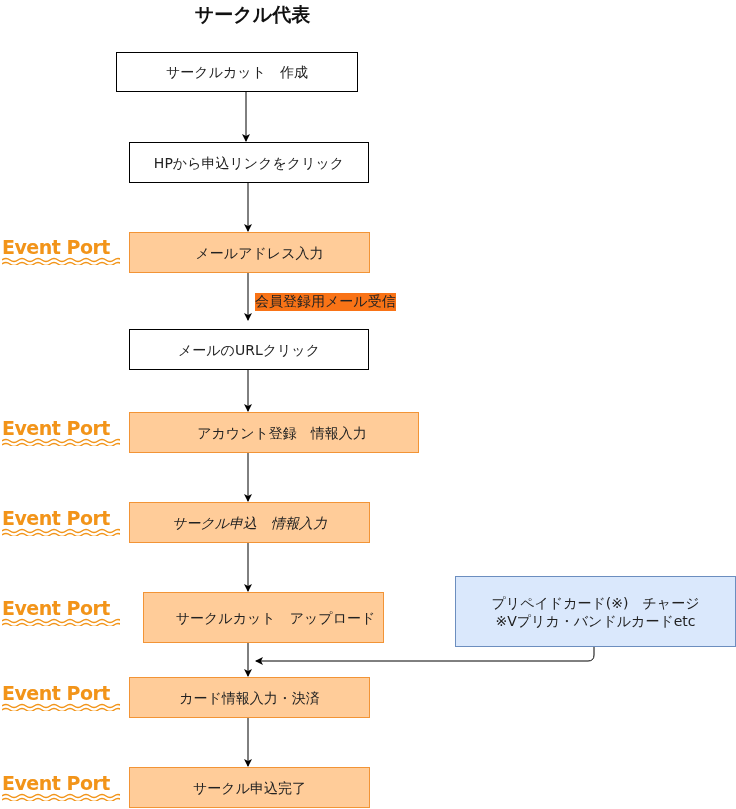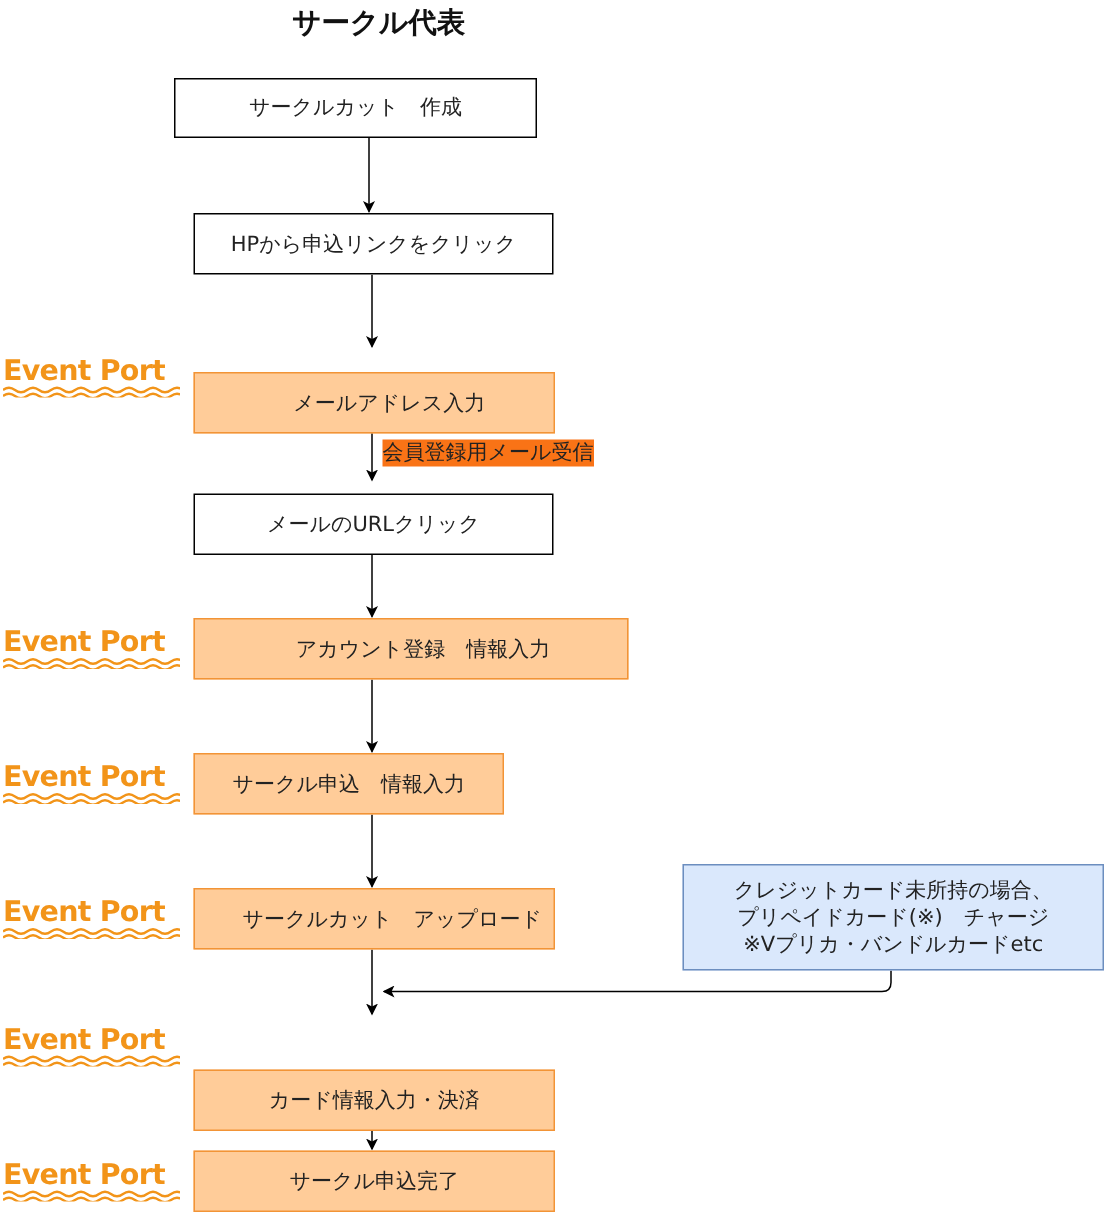--- a/index.html
+++ b/index.html
@@ -44,21 +44,21 @@
   <span>HPから申込リンクをクリック</span>
 </div>
 
 <div class="logo" style="top:237px;">
   <span class="txt">Event Port</span>
   <svg width="118" height="8">
       <path d="M0,3 q4,-3 8,0 t8,0 t8,0 t8,0 t8,0 t8,0 t8,0 t8,0 t8,0 t8,0 t8,0 t8,0 t8,0 t8,0 t8,0" fill="none" stroke="#f29419" stroke-width="1.5"></path>
       <path d="M0,7 q4,-3 8,0 t8,0 t8,0 t8,0 t8,0 t8,0 t8,0 t8,0 t8,0 t8,0 t8,0 t8,0 t8,0 t8,0 t8,0" fill="none" stroke="#f29419" stroke-width="1.5"></path>
     </svg>
 </div>
-<div class="box orange" style="left:129px;top:248px;width:241px;height:41px;padding-left:20px;">
+<div class="box orange" style="left:129px;top:232px;width:241px;height:41px;padding-left:20px;">
   <span>メールアドレス入力</span>
 </div>
 
 <div class="edge-label" style="left:255px;top:293px;">会員登録用メール受信</div>
 
 <div class="box white" style="left:129px;top:329px;width:240px;height:41px;">
   <span>メールのURLクリック</span>
 </div>
 
 <div class="logo" style="top:418px;">
@@ -72,49 +72,48 @@
   <span>アカウント登録　情報入力</span>
 </div>
 
 <div class="logo" style="top:508px;">
   <span class="txt">Event Port</span>
   <svg width="118" height="8">
       <path d="M0,3 q4,-3 8,0 t8,0 t8,0 t8,0 t8,0 t8,0 t8,0 t8,0 t8,0 t8,0 t8,0 t8,0 t8,0 t8,0 t8,0" fill="none" stroke="#f29419" stroke-width="1.5"></path>
       <path d="M0,7 q4,-3 8,0 t8,0 t8,0 t8,0 t8,0 t8,0 t8,0 t8,0 t8,0 t8,0 t8,0 t8,0 t8,0 t8,0 t8,0" fill="none" stroke="#f29419" stroke-width="1.5"></path>
     </svg>
 </div>
-<div class="box orange" style="left:129px;top:502px;width:207px;height:41px;">
+<div class="box orange" style="left:129px;top:502px;width:241px;height:41px;font-style:italic;">
   <span>サークル申込　情報入力</span>
 </div>
 
 <div class="logo" style="top:598px;">
   <span class="txt">Event Port</span>
   <svg width="118" height="8">
       <path d="M0,3 q4,-3 8,0 t8,0 t8,0 t8,0 t8,0 t8,0 t8,0 t8,0 t8,0 t8,0 t8,0 t8,0 t8,0 t8,0 t8,0" fill="none" stroke="#f29419" stroke-width="1.5"></path>
       <path d="M0,7 q4,-3 8,0 t8,0 t8,0 t8,0 t8,0 t8,0 t8,0 t8,0 t8,0 t8,0 t8,0 t8,0 t8,0 t8,0 t8,0" fill="none" stroke="#f29419" stroke-width="1.5"></path>
     </svg>
 </div>
-<div class="box orange" style="left:129px;top:592px;width:241px;height:41px;padding-left:24px;">
+<div class="box orange" style="left:143px;top:592px;width:241px;height:51px;padding-left:24px;">
   <span>サークルカット　アップロード</span>
 </div>
 
 <div class="box note" style="left:455px;top:576px;width:281px;height:71px;flex-direction:column;">
-  <span>クレジットカード未所持の場合、</span>
   <span>プリペイドカード(※)　チャージ</span>
   <span>※Vプリカ・バンドルカードetc</span>
 </div>
 
 <div class="logo" style="top:683px;">
   <span class="txt">Event Port</span>
   <svg width="118" height="8">
       <path d="M0,3 q4,-3 8,0 t8,0 t8,0 t8,0 t8,0 t8,0 t8,0 t8,0 t8,0 t8,0 t8,0 t8,0 t8,0 t8,0 t8,0" fill="none" stroke="#f29419" stroke-width="1.5"></path>
       <path d="M0,7 q4,-3 8,0 t8,0 t8,0 t8,0 t8,0 t8,0 t8,0 t8,0 t8,0 t8,0 t8,0 t8,0 t8,0 t8,0 t8,0" fill="none" stroke="#f29419" stroke-width="1.5"></path>
     </svg>
 </div>
-<div class="box orange" style="left:129px;top:677px;width:241px;height:41px;margin-top:36px;">
+<div class="box orange" style="left:129px;top:677px;width:241px;height:41px;">
   <span>カード情報入力・決済</span>
 </div>
 
 <div class="logo" style="top:773px;">
   <span class="txt">Event Port</span>
   <svg width="118" height="8">
       <path d="M0,3 q4,-3 8,0 t8,0 t8,0 t8,0 t8,0 t8,0 t8,0 t8,0 t8,0 t8,0 t8,0 t8,0 t8,0 t8,0 t8,0" fill="none" stroke="#f29419" stroke-width="1.5"></path>
       <path d="M0,7 q4,-3 8,0 t8,0 t8,0 t8,0 t8,0 t8,0 t8,0 t8,0 t8,0 t8,0 t8,0 t8,0 t8,0 t8,0 t8,0" fill="none" stroke="#f29419" stroke-width="1.5"></path>
     </svg>
 </div>

